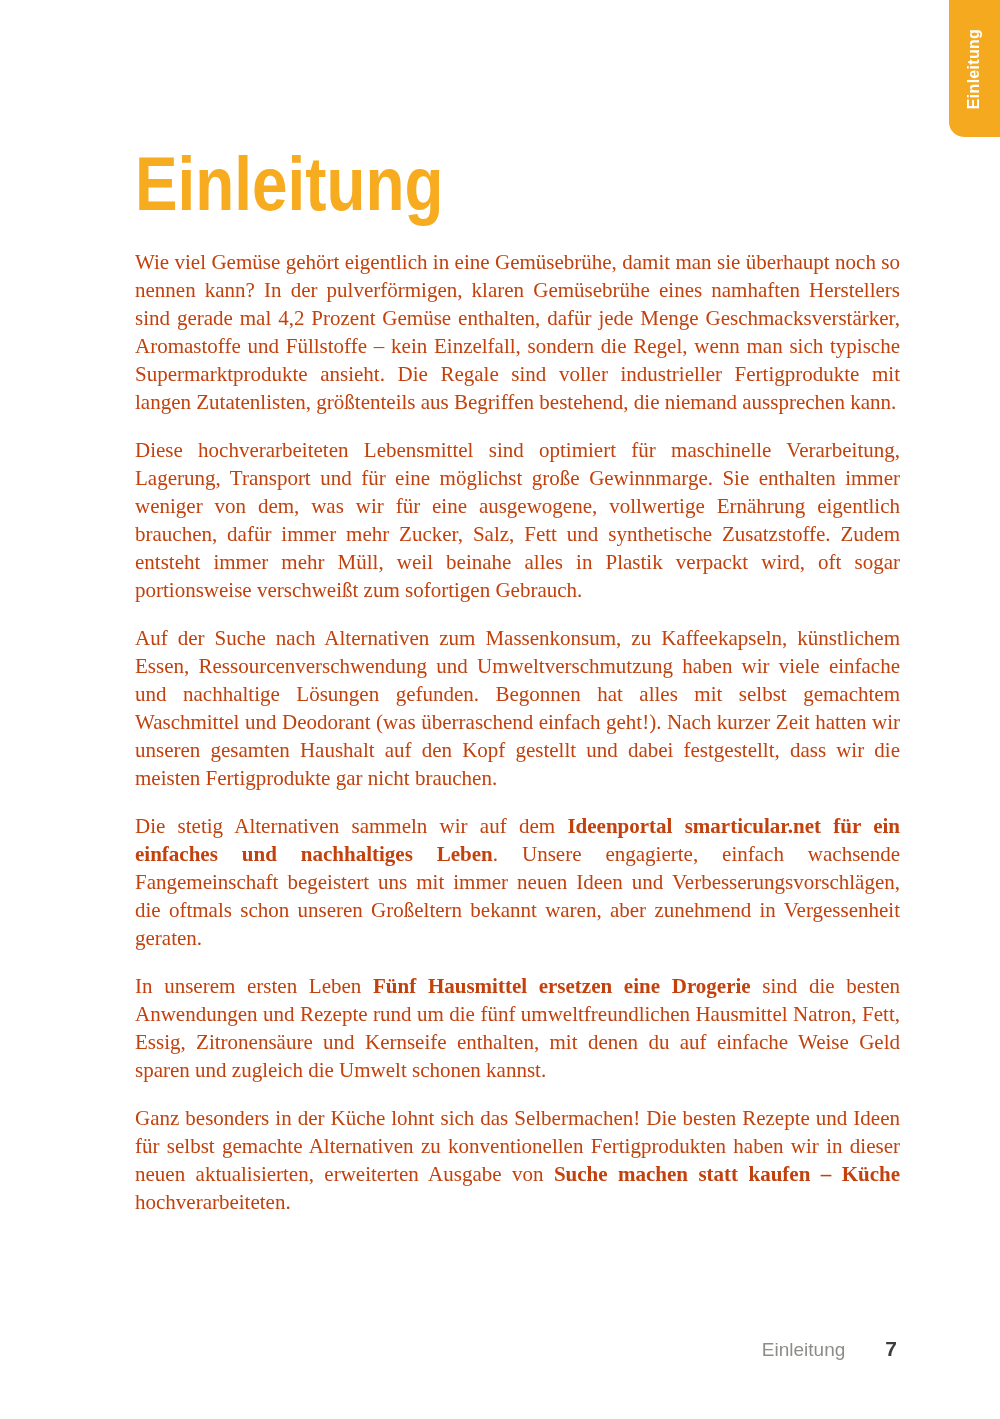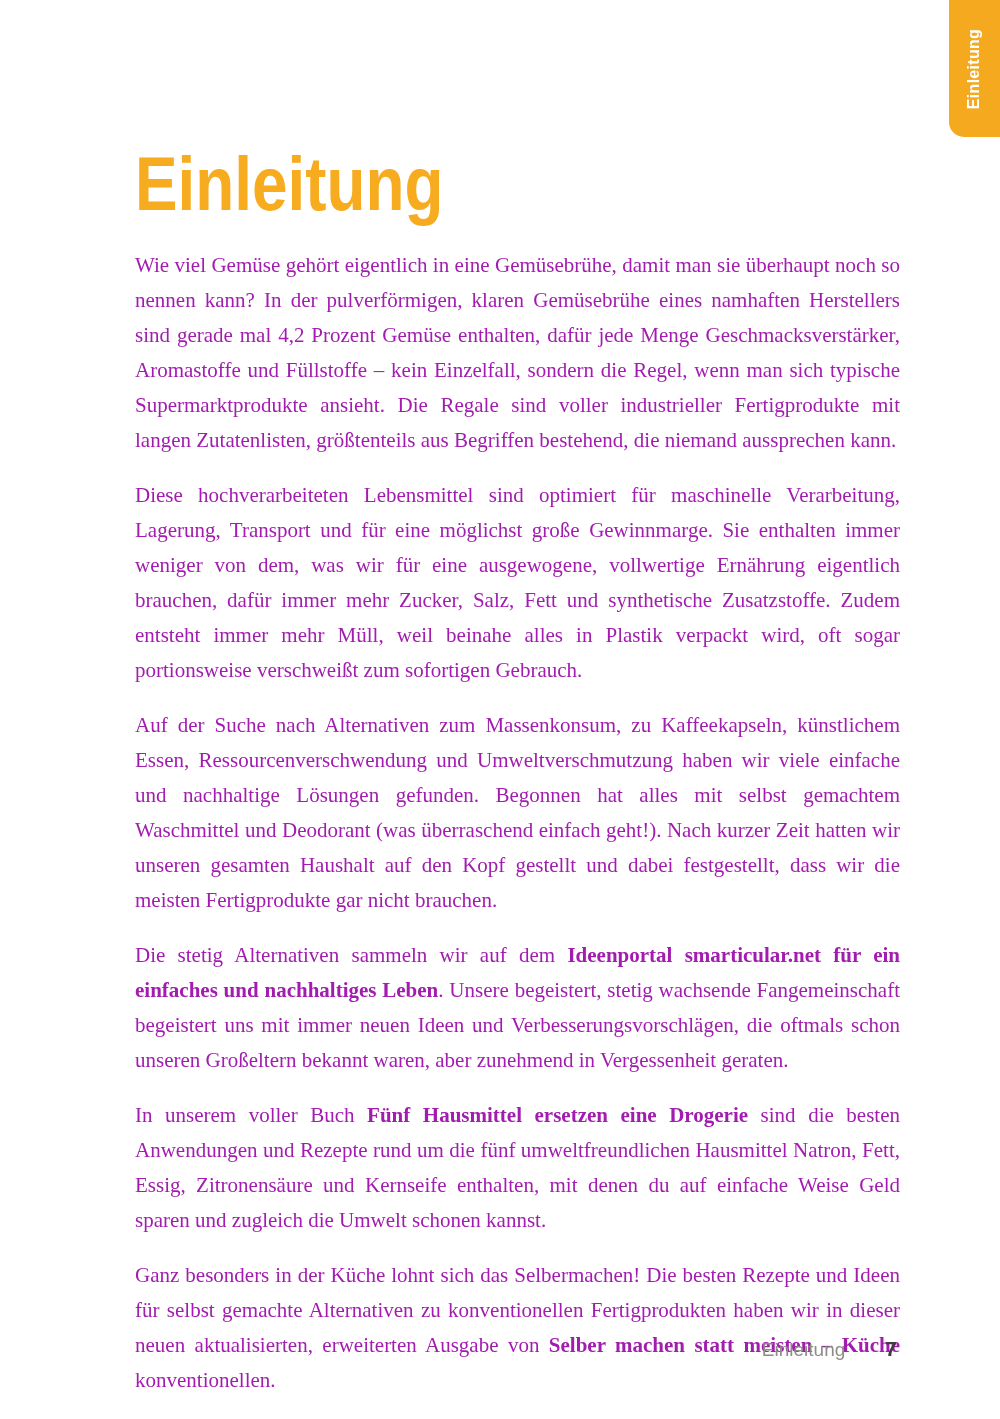--- a/index.html
+++ b/index.html
@@ -44,23 +44,23 @@
     color: #F7AB1E;
     transform: scaleX(0.84);
     transform-origin: left top;
     white-space: nowrap;
   }
   .body-text {
     position: absolute;
     left: 135px;
     top: 248px;
     width: 765px;
-    color: #a21caf;
+    color: #c2410c;
     font-size: 21px;
-    line-height: 35px;
+    line-height: 28px;
     text-align: justify;
   }
   .body-text p { margin: 0 0 20px 0; }
   .body-text strong { font-weight: bold; }
   .page-footer {
     position: absolute;
     top: 1337px;
     right: 103px;
     display: flex;
     align-items: baseline;
@@ -85,23 +85,23 @@
   <div class="chapter-tab">
     <span class="tab-label">Einleitung</span>
   </div>
 
   <h1 class="page-title">Einleitung</h1>
 
   <div class="body-text">
     <p><span>Wie viel Gemüse gehört eigentlich in eine Gemüsebrühe, damit man sie überhaupt noch so nennen kann? In der pulverförmigen, klaren Gemüsebrühe eines namhaften Herstellers sind gerade mal 4,2 Prozent Gemüse enthalten, dafür jede Menge Geschmacksverstärker, Aromastoffe und Füllstoffe – kein Einzelfall, sondern die Regel, wenn man sich typische Supermarktprodukte ansieht. Die Regale sind voller industrieller Fertigprodukte mit langen Zutatenlisten, größtenteils aus Begriffen bestehend, die niemand aussprechen kann.</span></p>
     <p><span>Diese hochverarbeiteten Lebensmittel sind optimiert für maschinelle Verarbeitung, Lagerung, Transport und für eine möglichst große Gewinnmarge. Sie enthalten immer weniger von dem, was wir für eine ausgewogene, vollwertige Ernährung eigentlich brauchen, dafür immer mehr Zucker, Salz, Fett und synthetische Zusatzstoffe. Zudem entsteht immer mehr Müll, weil beinahe alles in Plastik verpackt wird, oft sogar portionsweise verschweißt zum sofortigen Gebrauch.</span></p>
     <p><span>Auf der Suche nach Alternativen zum Massenkonsum, zu Kaffeekapseln, künstlichem Essen, Ressourcenverschwendung und Umweltverschmutzung haben wir viele einfache und nachhaltige Lösungen gefunden. Begonnen hat alles mit selbst gemachtem Waschmittel und Deodorant (was überraschend einfach geht!). Nach kurzer Zeit hatten wir unseren gesamten Haushalt auf den Kopf gestellt und dabei festgestellt, dass wir die meisten Fertigprodukte gar nicht brauchen.</span></p>
-    <p><span>Die stetig Alternativen sammeln wir auf dem </span><strong>Ideenportal smarticular.net für ein einfaches und nachhaltiges Leben</strong><span>. Unsere begeistert, stetig wachsende Fangemeinschaft begeistert uns mit immer neuen Ideen und Verbesserungsvorschlägen, die oftmals schon unseren Großeltern bekannt waren, aber zunehmend in Vergessenheit geraten.</span></p>
-    <p><span>In unserem voller Buch </span><strong>Fünf Hausmittel ersetzen eine Drogerie</strong><span> sind die besten Anwendungen und Rezepte rund um die fünf umweltfreundlichen Hausmittel Natron, Fett, Essig, Zitronensäure und Kernseife enthalten, mit denen du auf einfache Weise Geld sparen und zugleich die Umwelt schonen kannst.</span></p>
-    <p><span>Ganz besonders in der Küche lohnt sich das Selbermachen! Die besten Rezepte und Ideen für selbst gemachte Alternativen zu konventionellen Fertigprodukten haben wir in dieser neuen aktualisierten, erweiterten Ausgabe von </span><strong>Selber machen statt meisten – Küche</strong><span> konventionellen.</span></p>
+    <p><span>Die stetig Alternativen sammeln wir auf dem </span><strong>Ideenportal smarticular.net für ein einfaches und nachhaltiges Leben</strong><span>. Unsere engagierte, einfach wachsende Fangemeinschaft begeistert uns mit immer neuen Ideen und Verbesserungsvorschlägen, die oftmals schon unseren Großeltern bekannt waren, aber zunehmend in Vergessenheit geraten.</span></p>
+    <p><span>In unserem ersten Leben </span><strong>Fünf Hausmittel ersetzen eine Drogerie</strong><span> sind die besten Anwendungen und Rezepte rund um die fünf umweltfreundlichen Hausmittel Natron, Fett, Essig, Zitronensäure und Kernseife enthalten, mit denen du auf einfache Weise Geld sparen und zugleich die Umwelt schonen kannst.</span></p>
+    <p><span>Ganz besonders in der Küche lohnt sich das Selbermachen! Die besten Rezepte und Ideen für selbst gemachte Alternativen zu konventionellen Fertigprodukten haben wir in dieser neuen aktualisierten, erweiterten Ausgabe von </span><strong>Suche machen statt kaufen – Küche</strong><span> hochverarbeiteten.</span></p>
   </div>
 
   <div class="page-footer">
     <span class="footer-chapter">Einleitung</span>
     <span class="footer-page-number">7</span>
   </div>
 
 </div>
 
 </body></html>

